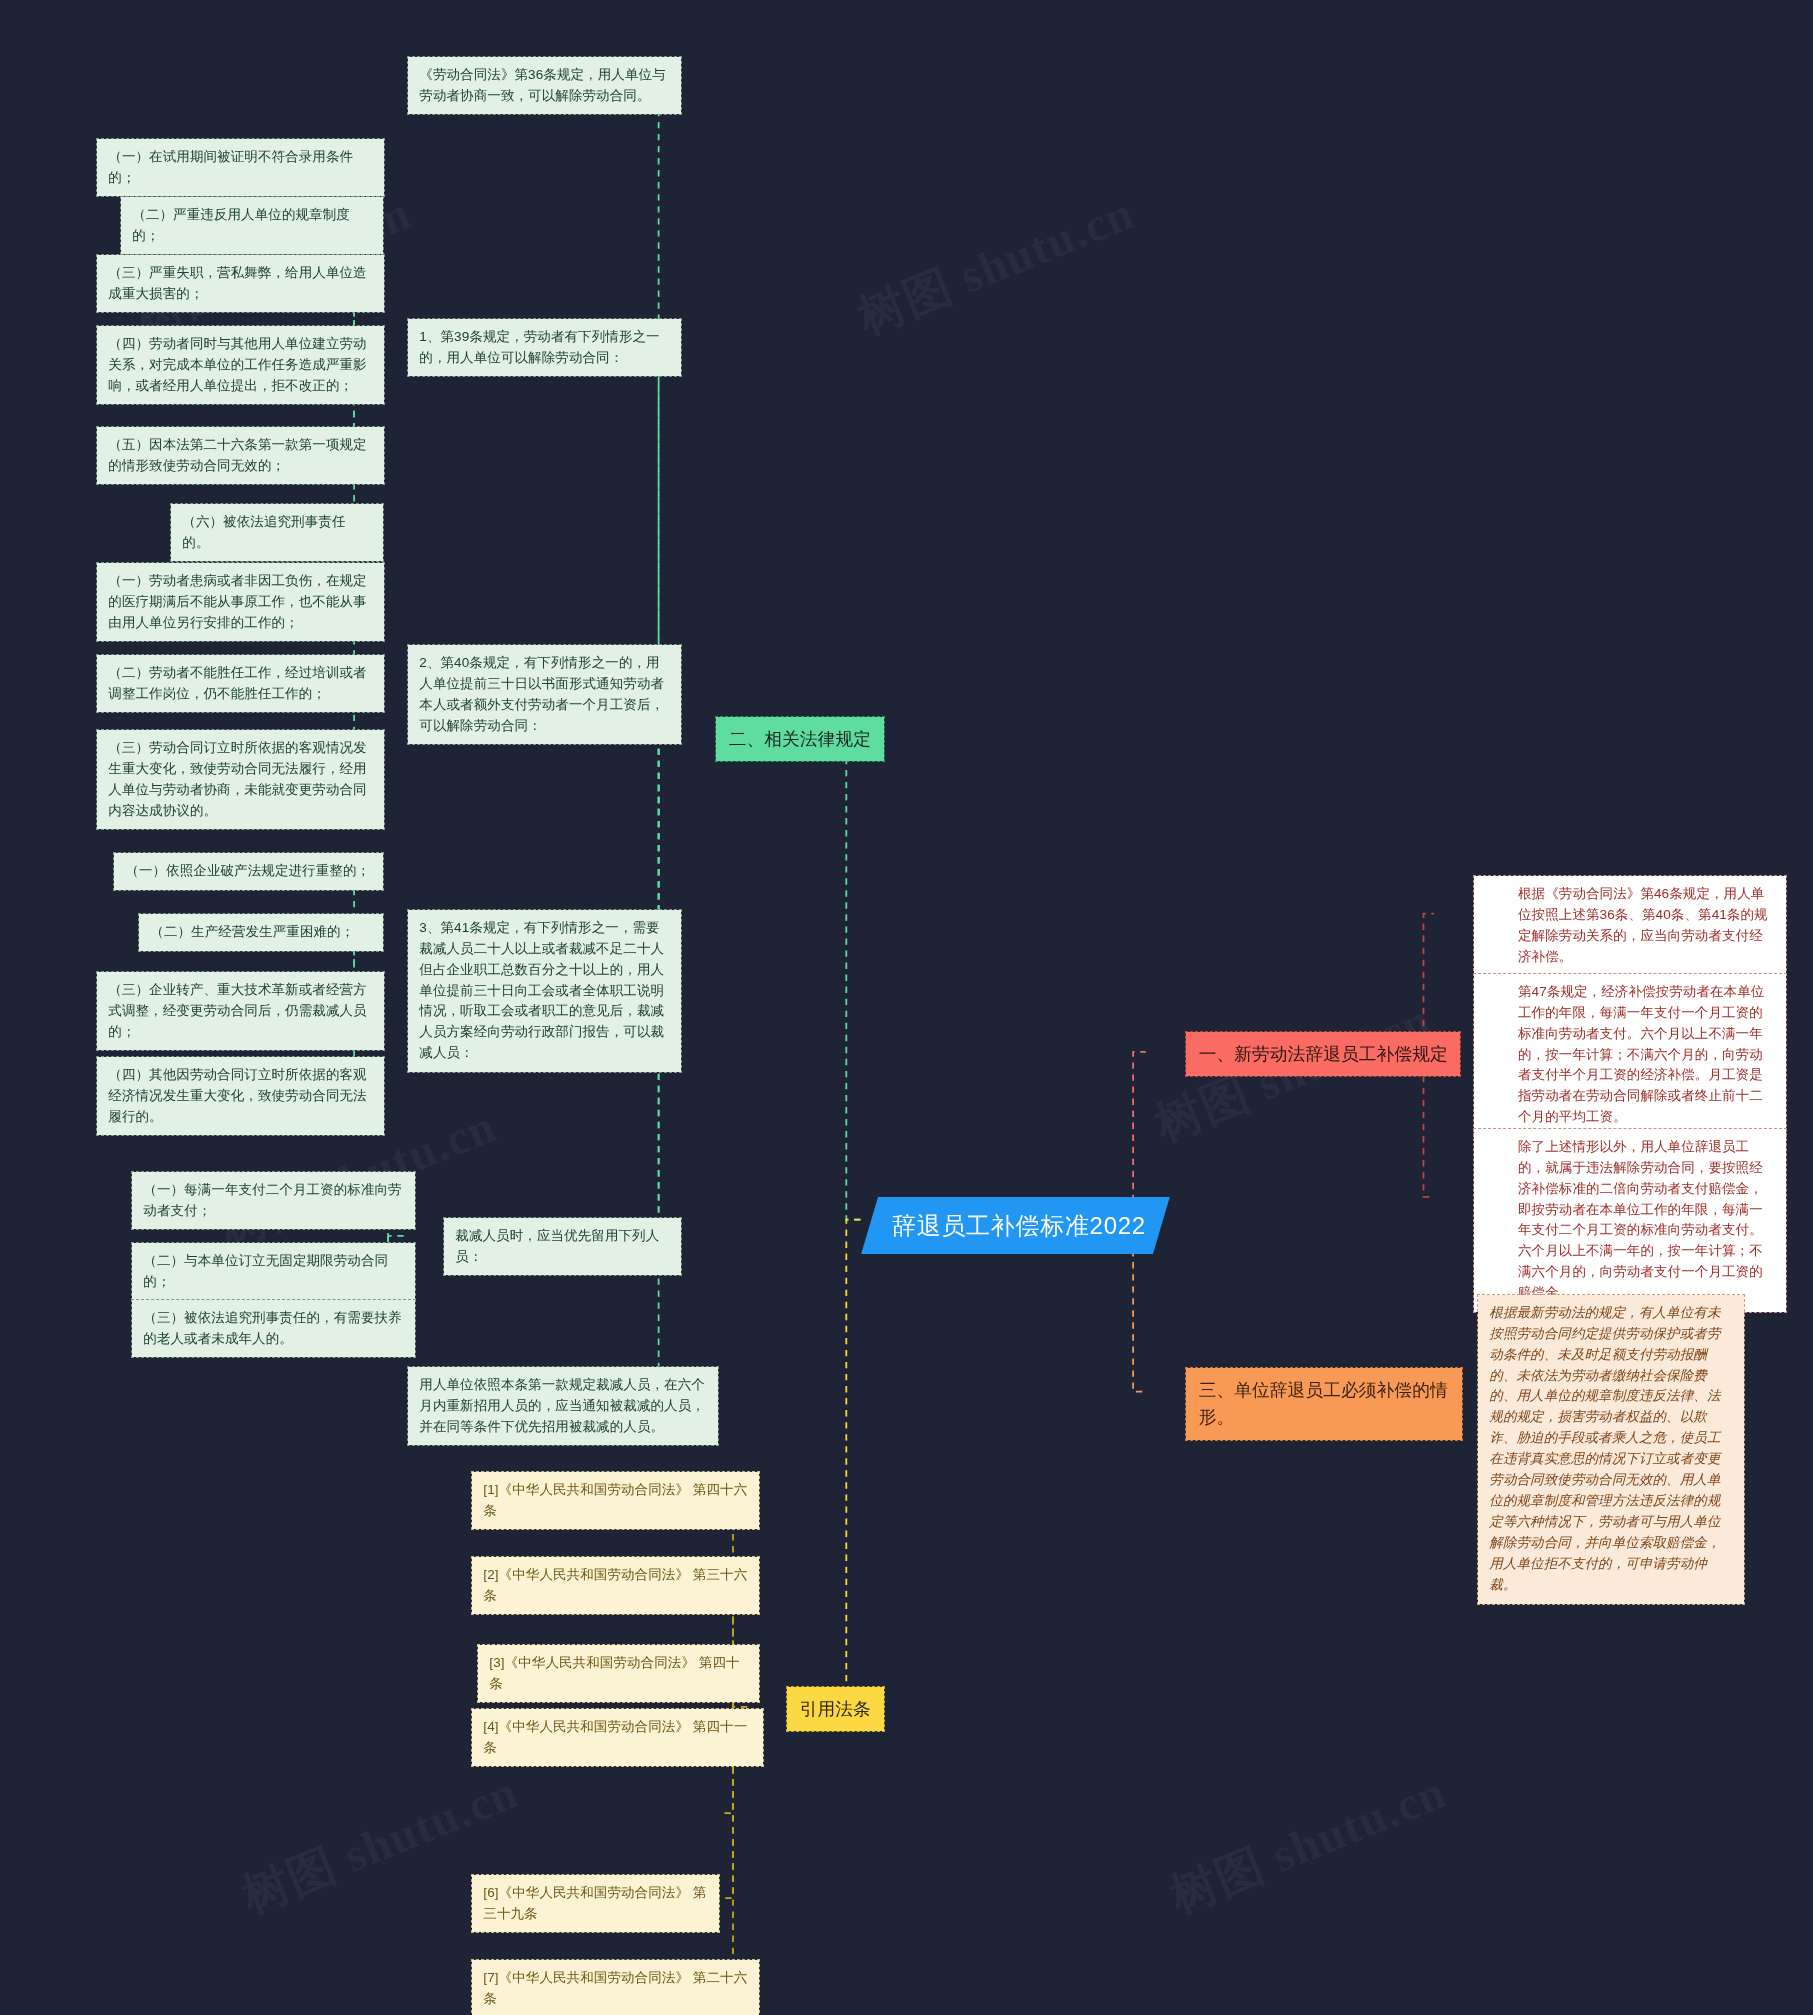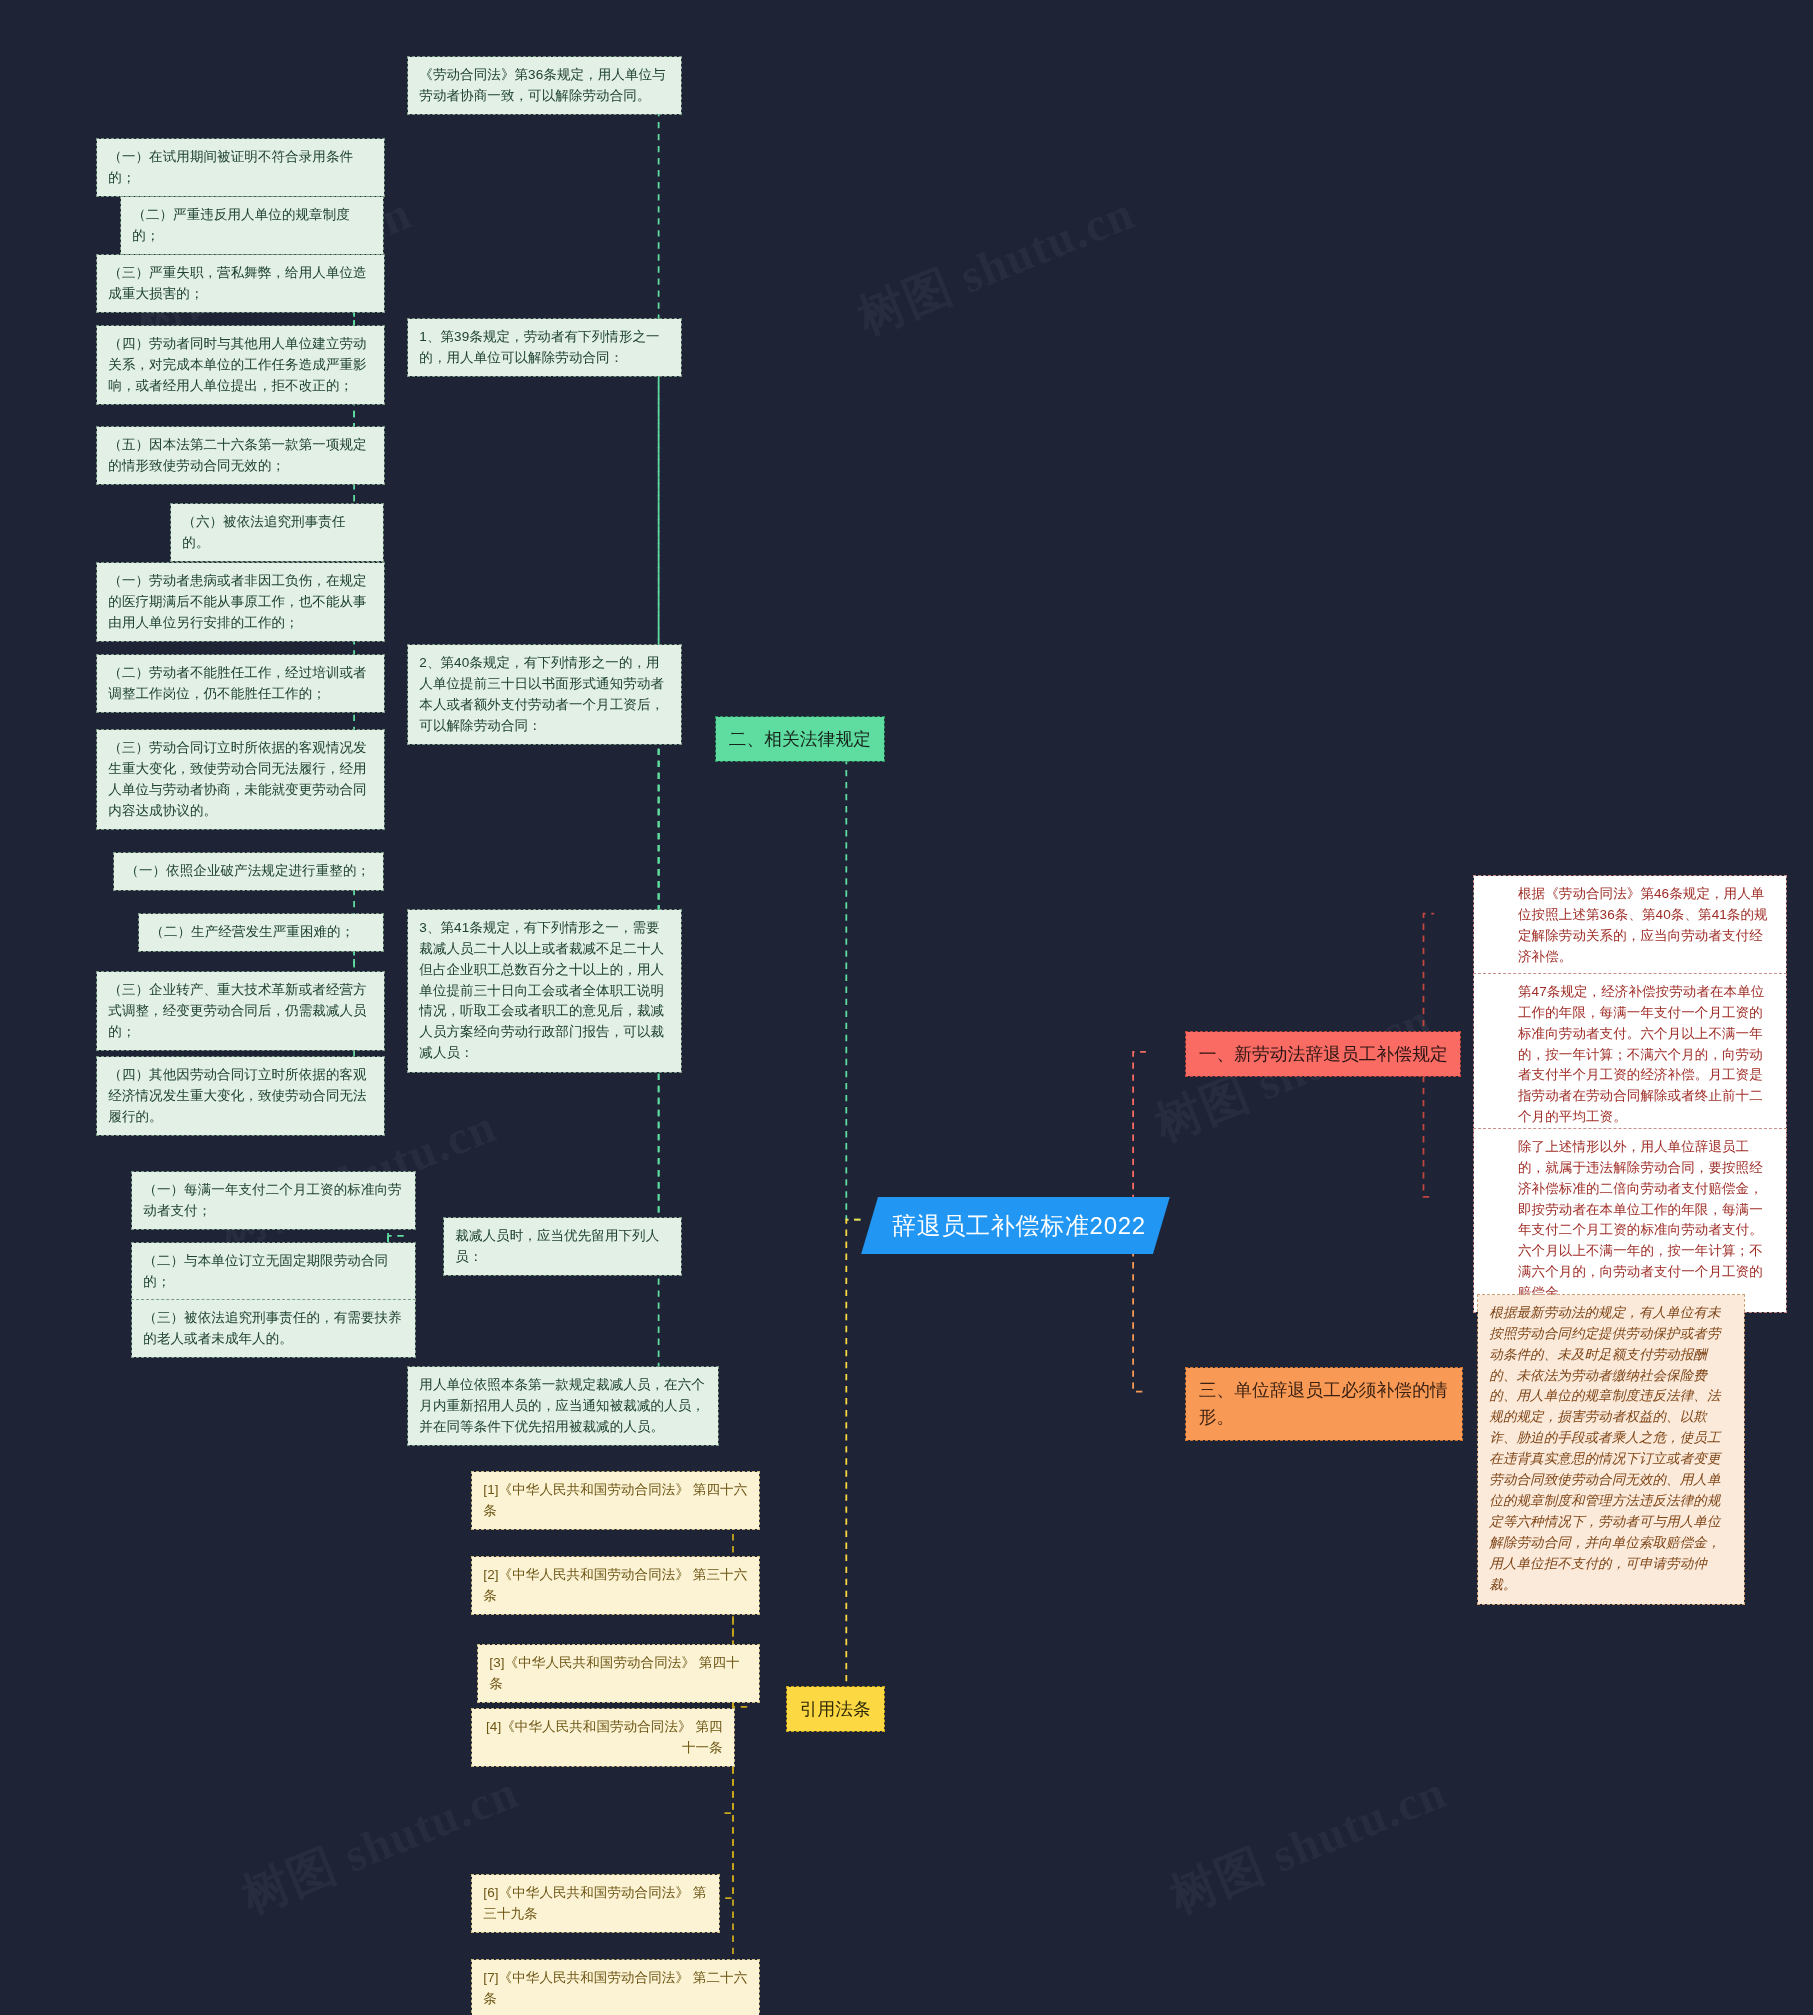--- a/index.html
+++ b/index.html
@@ -218,18 +218,18 @@
 
   <div class="node n-pink" style="left:1434px; top:876px; width:312px;">根据《劳动合同法》第46条规定，用人单位按照上述第36条、第40条、第41条的规定解除劳动关系的，应当向劳动者支付经济补偿。</div>
   <div class="node n-pink" style="left:1434px; top:974px; width:312px;">第47条规定，经济补偿按劳动者在本单位工作的年限，每满一年支付一个月工资的标准向劳动者支付。六个月以上不满一年的，按一年计算；不满六个月的，向劳动者支付半个月工资的经济补偿。月工资是指劳动者在劳动合同解除或者终止前十二个月的平均工资。</div>
   <div class="node n-pink" style="left:1434px; top:1129px; width:312px;">除了上述情形以外，用人单位辞退员工的，就属于违法解除劳动合同，要按照经济补偿标准的二倍向劳动者支付赔偿金，即按劳动者在本单位工作的年限，每满一年支付二个月工资的标准向劳动者支付。六个月以上不满一年的，按一年计算；不满六个月的，向劳动者支付一个月工资的赔偿金。</div>
 
   <div class="node n-peach" style="left:1438px; top:1295px; width:266px;font-style:italic;">根据最新劳动法的规定，有人单位有未按照劳动合同约定提供劳动保护或者劳动条件的、未及时足额支付劳动报酬的、未依法为劳动者缴纳社会保险费的、用人单位的规章制度违反法律、法规的规定，损害劳动者权益的、以欺诈、胁迫的手段或者乘人之危，使员工在违背真实意思的情况下订立或者变更劳动合同致使劳动合同无效的、用人单位的规章制度和管理方法违反法律的规定等六种情况下，劳动者可与用人单位解除劳动合同，并向单位索取赔偿金，用人单位拒不支付的，可申请劳动仲裁。</div>
 
   <div class="node n-cream" style="left:432px; top:1472px; width:287px;">[1]《中华人民共和国劳动合同法》 第四十六条</div>
   <div class="node n-cream" style="left:432px; top:1557px; width:287px;">[2]《中华人民共和国劳动合同法》 第三十六条</div>
   <div class="node n-cream" style="left:438px; top:1645px; width:281px;">[3]《中华人民共和国劳动合同法》 第四十条</div>
-  <div class="node n-cream" style="left:432px; top:1709px; width:262px;text-align:right;">[4]《中华人民共和国劳动合同法》 第四十一条</div>
+  <div class="node n-cream" style="left:432px; top:1709px; width:291px;">[4]《中华人民共和国劳动合同法》 第四十一条</div>
   <div class="node n-cream" style="left:432px; top:1875px; width:247px;">[6]《中华人民共和国劳动合同法》 第三十九条</div>
   <div class="node n-cream" style="left:432px; top:1960px; width:287px;">[7]《中华人民共和国劳动合同法》 第二十六条</div>
 
 </div>
 
 
 </body></html>

